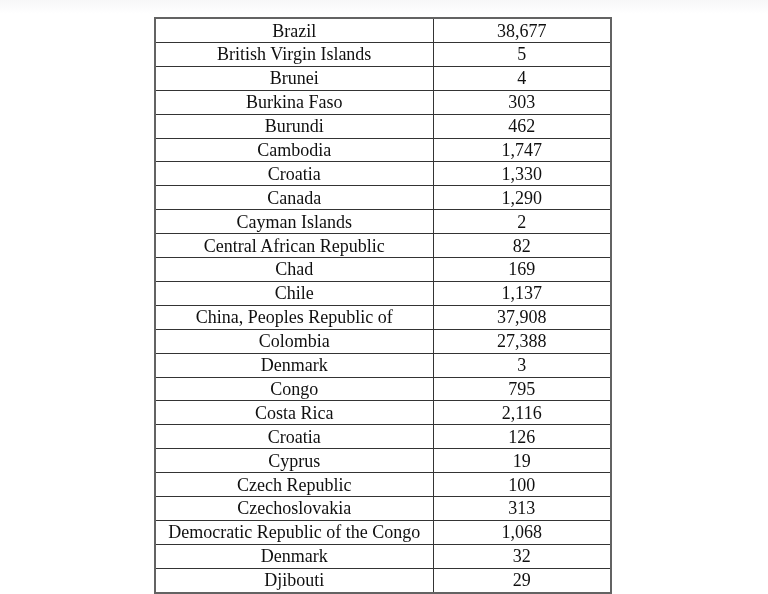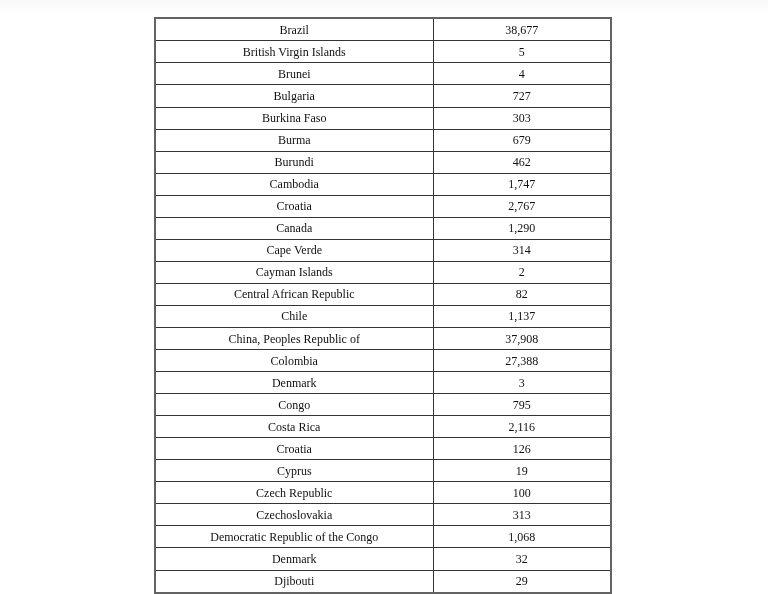--- a/index.html
+++ b/index.html
@@ -28,21 +28,21 @@
     border-collapse: collapse;
     table-layout: fixed;
     border: 2px solid #636363;
   }
   table.country-table col.col-country { width: 278px; }
   table.country-table col.col-value   { width: 178px; }
   table.country-table td {
     border: 1px solid #343434;
     text-align: center;
     vertical-align: middle;
-    font-size: 12px;
+    font-size: 18px;
     line-height: 1;
     color: #101010;
     padding: 0 4px;
     overflow: hidden;
     white-space: nowrap;
   }
 </style>
 </head>
 <body>
 
@@ -59,58 +59,50 @@
         </tr>
         <tr>
           <td>British Virgin Islands</td>
           <td>5</td>
         </tr>
         <tr>
           <td>Brunei</td>
           <td>4</td>
         </tr>
         <tr>
-          <td>Bulgaria</td>
-          <td>727</td>
-        </tr>
-        <tr>
           <td>Burkina Faso</td>
           <td>303</td>
-        </tr>
-        <tr>
-          <td>Burma</td>
-          <td>679</td>
         </tr>
         <tr>
           <td>Burundi</td>
           <td>462</td>
         </tr>
         <tr>
           <td>Cambodia</td>
           <td>1,747</td>
         </tr>
         <tr>
           <td>Croatia</td>
-          <td>2,767</td>
+          <td>1,330</td>
         </tr>
         <tr>
           <td>Canada</td>
           <td>1,290</td>
-        </tr>
-        <tr>
-          <td>Cape Verde</td>
-          <td>314</td>
         </tr>
         <tr>
           <td>Cayman Islands</td>
           <td>2</td>
         </tr>
         <tr>
           <td>Central African Republic</td>
           <td>82</td>
+        </tr>
+        <tr>
+          <td>Chad</td>
+          <td>169</td>
         </tr>
         <tr>
           <td>Chile</td>
           <td>1,137</td>
         </tr>
         <tr>
           <td>China, Peoples Republic of</td>
           <td>37,908</td>
         </tr>
         <tr>

